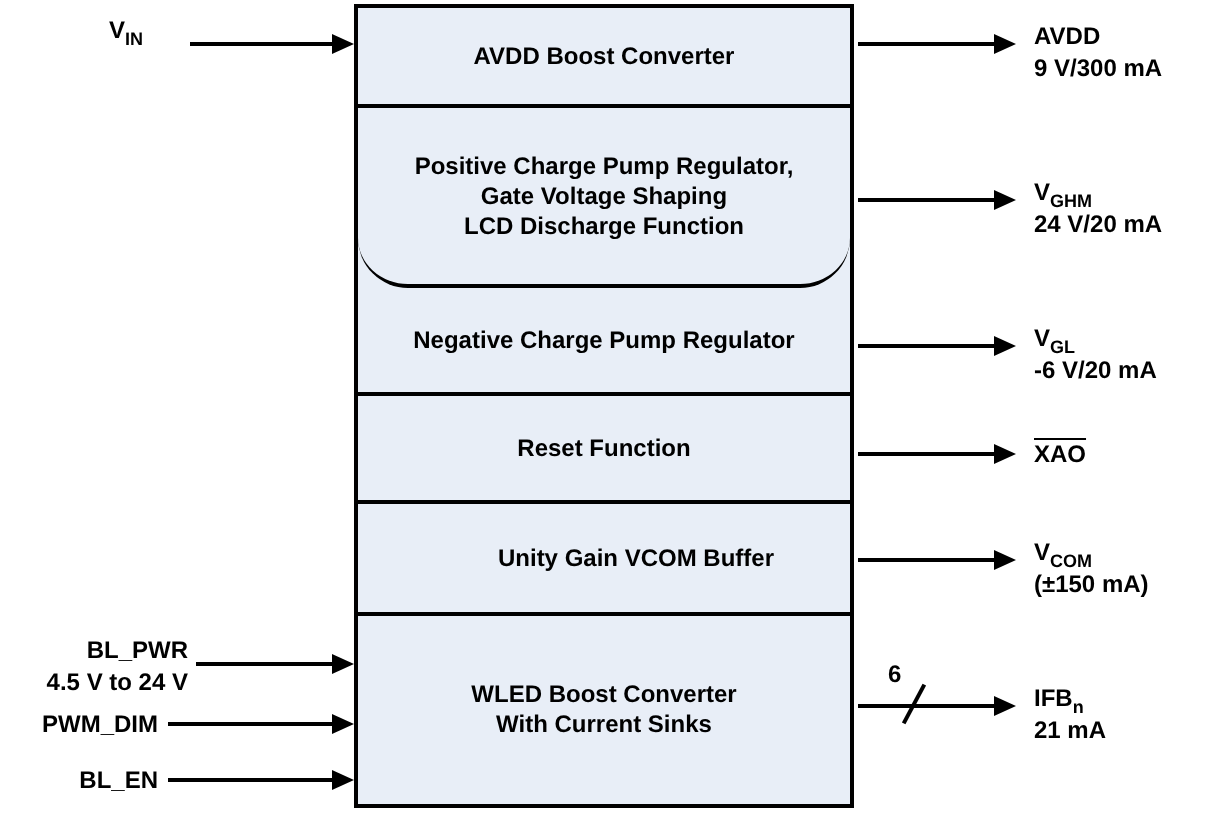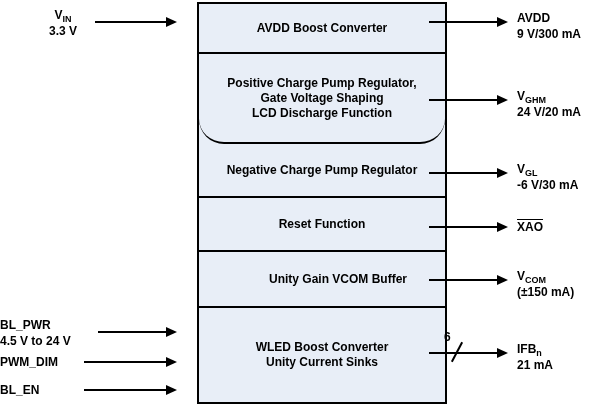--- a/index.html
+++ b/index.html
@@ -17,21 +17,20 @@
   .ic {
     position: absolute;
     left: 177px;
     top: 2px;
     width: 246px;
     height: 398px;
     border: 2px solid #000000;
     background: #e8eef7;
     display: flex;
     flex-direction: column;
-    margin-left: 20px;
   }
   .blk {
     display: flex;
     flex-direction: column;
     align-items: center;
     justify-content: center;
     text-align: center;
     font-size: 12px;
     line-height: 15px;
     border-bottom: 2px solid #000000;
@@ -58,21 +57,21 @@
 
   
   .io-label {
     position: absolute;
     font-size: 12px;
     line-height: 16px;
     white-space: nowrap;
   }
   .io-label sub { font-size: 9px; line-height: 0; }
   .overline { text-decoration: overline; }
-  .ta-r { }
+  .ta-r { text-align: right; }
   .ta-c { text-align: center; }
 </style>
 </head>
 <body>
 
 <div class="stage">
 
   <div class="ic">
     <div class="blk b1">
       <div>AVDD Boost Converter</div>
@@ -86,27 +85,26 @@
       <div>Negative Charge Pump Regulator</div>
     </div>
     <div class="blk b4">
       <div>Reset Function</div>
     </div>
     <div class="blk b5">
       <div>Unity Gain VCOM Buffer</div>
     </div>
     <div class="blk b6">
       <div>WLED Boost Converter</div>
-      <div>Unity Current Sinks</div>
+      <div>With Current Sinks</div>
     </div>
   </div>
 
   <div class="io-label ta-c" style="left:32px; top:7px; width:62px;">
     <div><span>V</span><sub>IN</sub></div>
-    <div>3.3 V</div>
   </div>
   <div class="hline" style="left:95px; top:21px; width:71px;"></div>
   <div class="ah-right" style="left:166px; top:17px;"></div>
 
   <div class="io-label ta-r" style="left:0px; top:317px; width:94px;">
     <div>BL_PWR</div>
     <div>4.5 V to 24 V</div>
   </div>
   <div class="hline" style="left:98px; top:331px; width:68px;"></div>
   <div class="ah-right" style="left:166px; top:327px;"></div>
@@ -134,21 +132,21 @@
   <div class="ah-right" style="left:497px; top:95px;"></div>
   <div class="io-label" style="left:517px; top:88px;">
     <div><span>V</span><sub>GHM</sub></div>
     <div>24 V/20 mA</div>
   </div>
 
   <div class="hline" style="left:429px; top:172px; width:68px;"></div>
   <div class="ah-right" style="left:497px; top:168px;"></div>
   <div class="io-label" style="left:517px; top:161px;">
     <div><span>V</span><sub>GL</sub></div>
-    <div>-6 V/30 mA</div>
+    <div>-6 V/20 mA</div>
   </div>
 
   <div class="hline" style="left:429px; top:226px; width:68px;"></div>
   <div class="ah-right" style="left:497px; top:222px;"></div>
   <div class="io-label" style="left:517px; top:219px;">
     <div><span class="overline">XAO</span></div>
   </div>
 
   <div class="hline" style="left:429px; top:279px; width:68px;"></div>
   <div class="ah-right" style="left:497px; top:275px;"></div>

